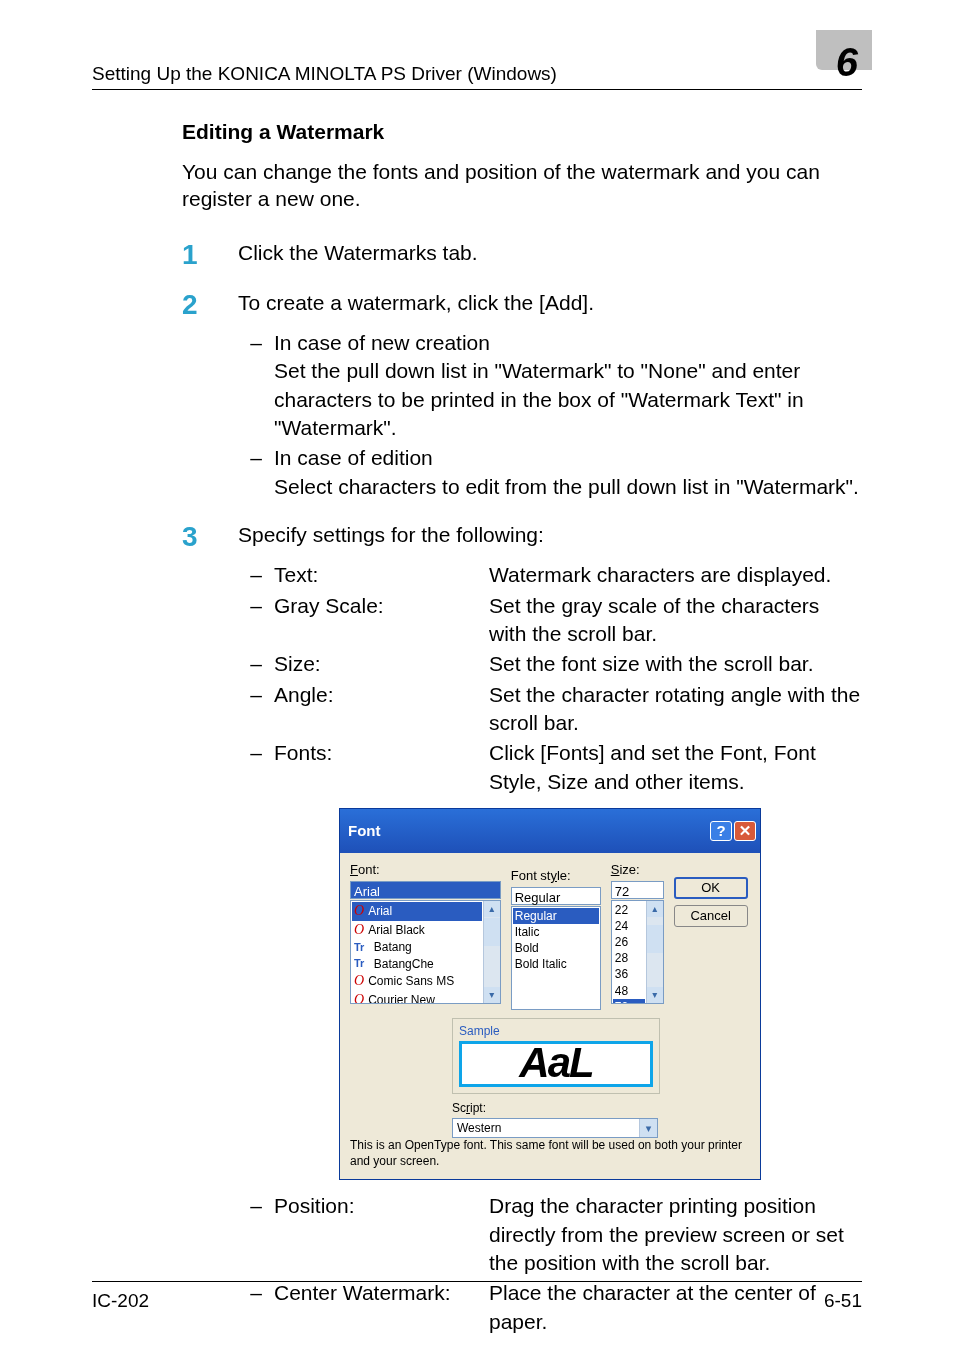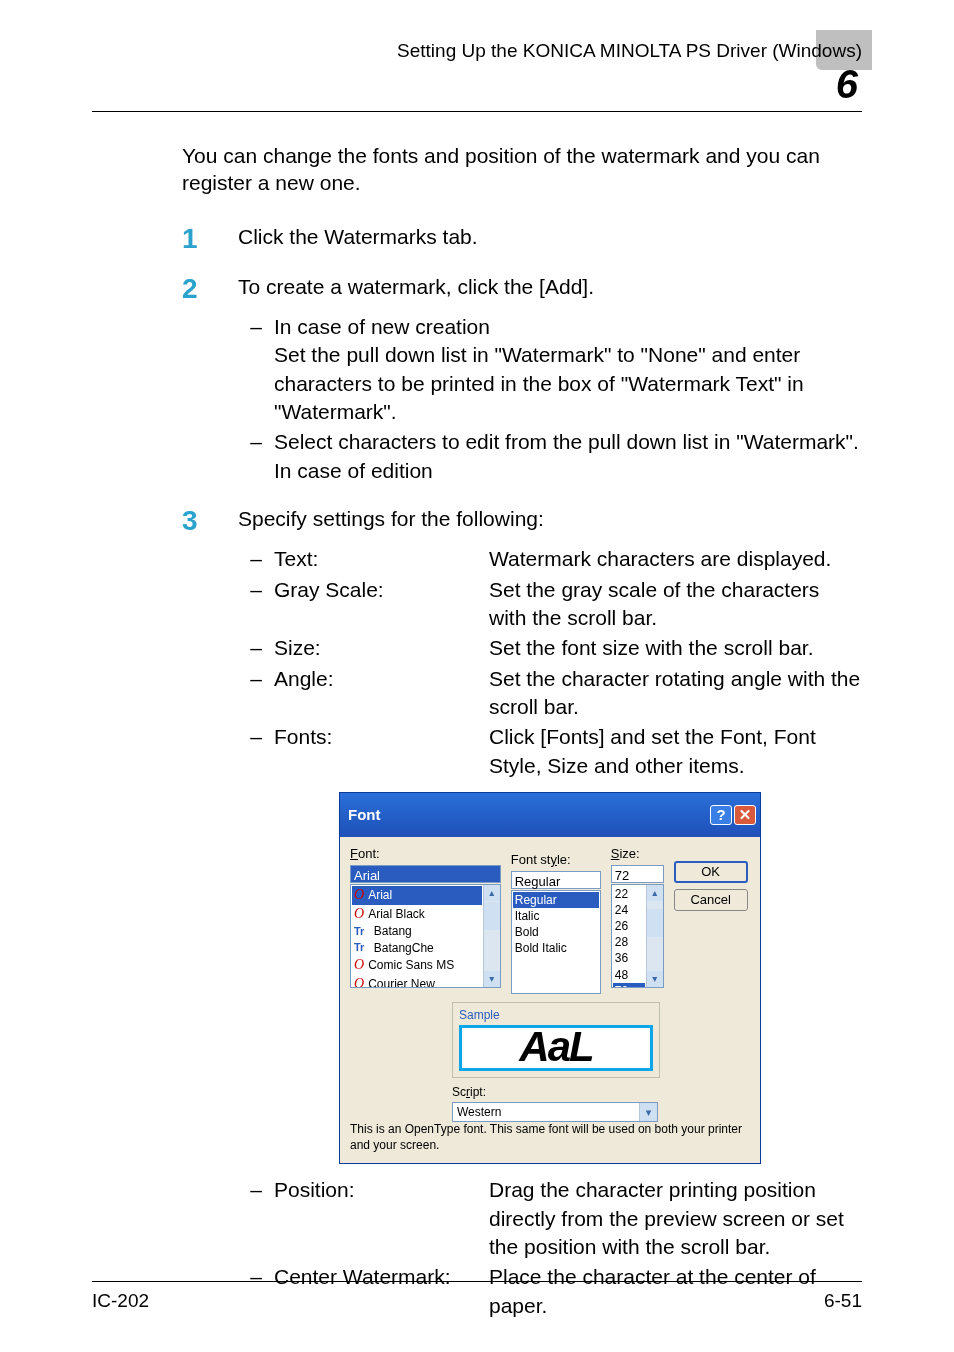--- a/index.html
+++ b/index.html
@@ -12,21 +12,20 @@
       position: relative;
       padding: 40px 92px 40px 92px;
     }
     .header {
       display: flex;
       justify-content: space-between;
       align-items: flex-end;
       border-bottom: 1.5px solid #000;
       padding-bottom: 4px;
       margin-bottom: 30px;
-      flex-direction: column;
     }
     .header-title { font-size: 19px; }
     .chapter-num {
       font-size: 40px;
       font-weight: bold;
       font-style: italic;
       color: #000;
       padding-right: 4px;
     }
     .corner-tab {
@@ -180,20 +179,21 @@
 
 <div class="corner-tab"></div>
 
 <div class="header">
   <span class="header-title">Setting Up the KONICA MINOLTA PS Driver (Windows)</span>
   <span class="chapter-num">6</span>
 </div>
 
 <div class="content">
 
+  <div class="section-title">Editing a Watermark</div>
   <div class="intro">You can change the fonts and position of the watermark and you can register a new one.</div>
 
   <div class="step">
     <div class="step-num">1</div>
     <div class="step-body">Click the Watermarks tab.</div>
   </div>
 
   <div class="step">
     <div class="step-num">2</div>
     <div class="step-body">
@@ -202,22 +202,22 @@
         <div class="sub-item">
           <div class="dash">–</div>
           <div class="sub-text">
             <div>In case of new creation</div>
             <div>Set the pull down list in "Watermark" to "None" and enter characters to be printed in the box of "Watermark Text" in "Watermark".</div>
           </div>
         </div>
         <div class="sub-item">
           <div class="dash">–</div>
           <div class="sub-text">
+            <div>In case of edition</div>
             <div>Select characters to edit from the pull down list in "Watermark".</div>
-            <div>In case of edition</div>
           </div>
         </div>
       </div>
     </div>
   </div>
 
   <div class="step">
     <div class="step-num">3</div>
     <div class="step-body">
       <div>Specify settings for the following:</div>

